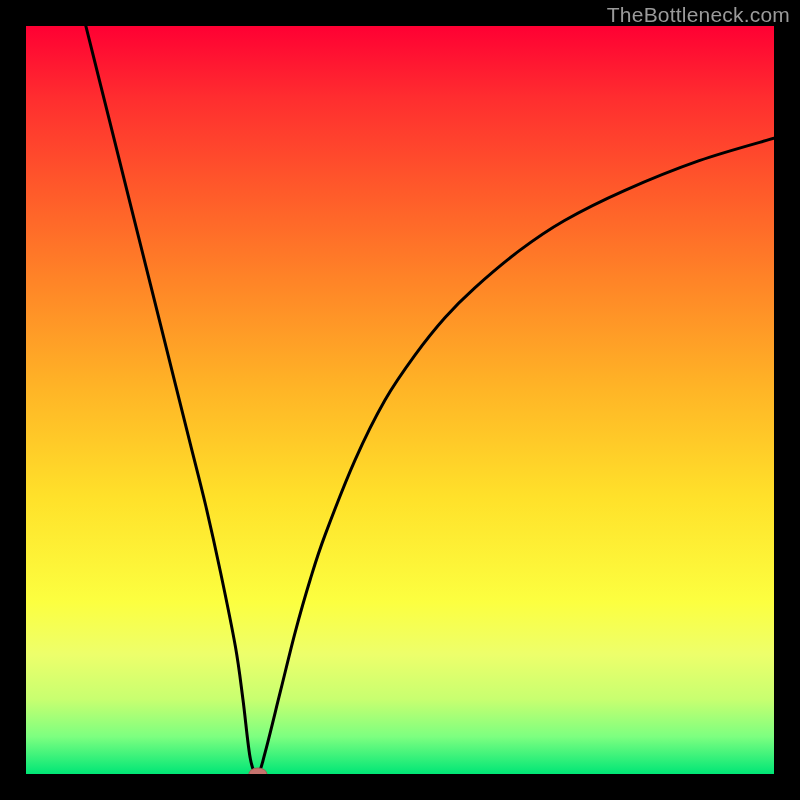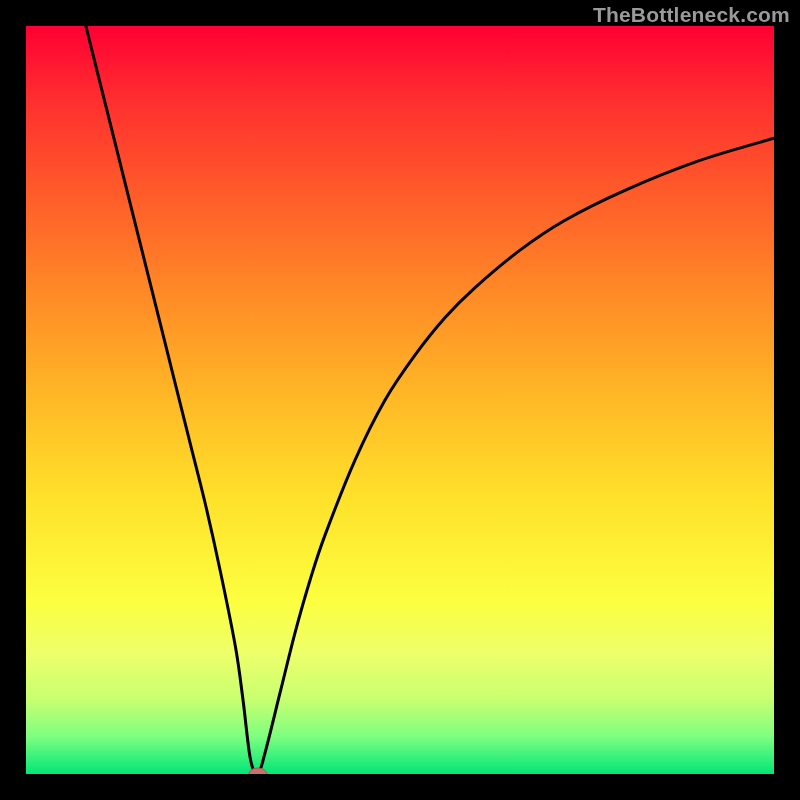--- a/index.html
+++ b/index.html
@@ -45,21 +45,21 @@
     width: 748px;
     height: 748px;
     pointer-events: none;
   }
   .watermark {
     position: absolute;
     top: 3px;
     right: 10px;
     color: #9a9a9a;
     font-size: 21px;
-    font-weight: 700;
+    font-weight: 400;
     letter-spacing: 0.2px;
   }
 </style>
 </head>
 <body>
 
 <div class="frame">
   <div class="plot-area"></div>
 
   <svg class="svg-layer" viewBox="0 0 748 748">

